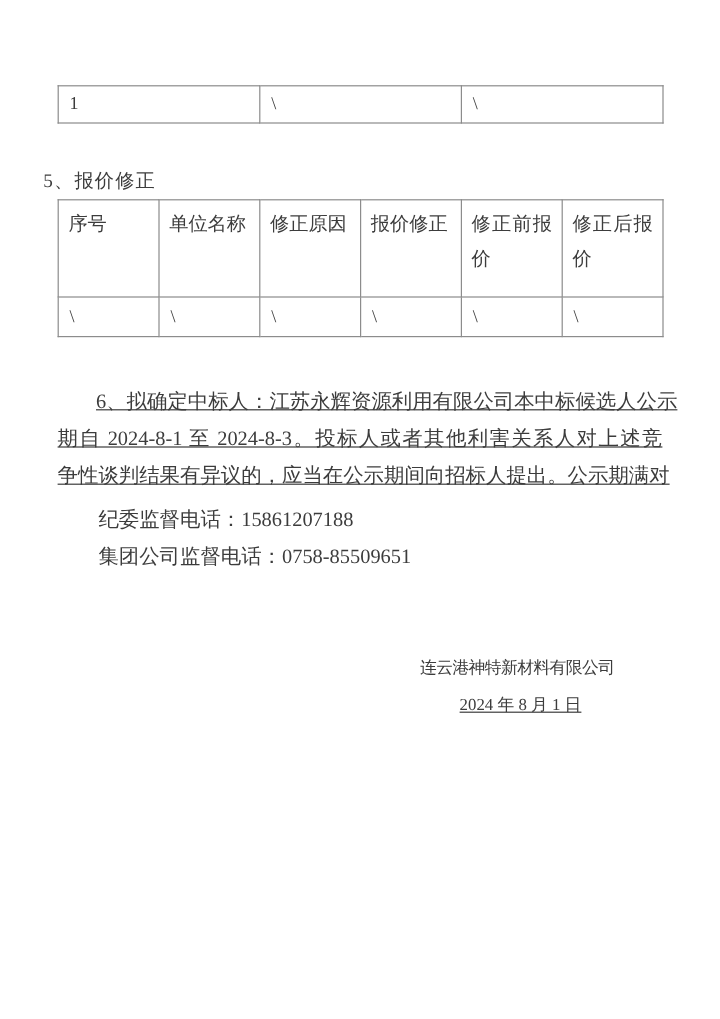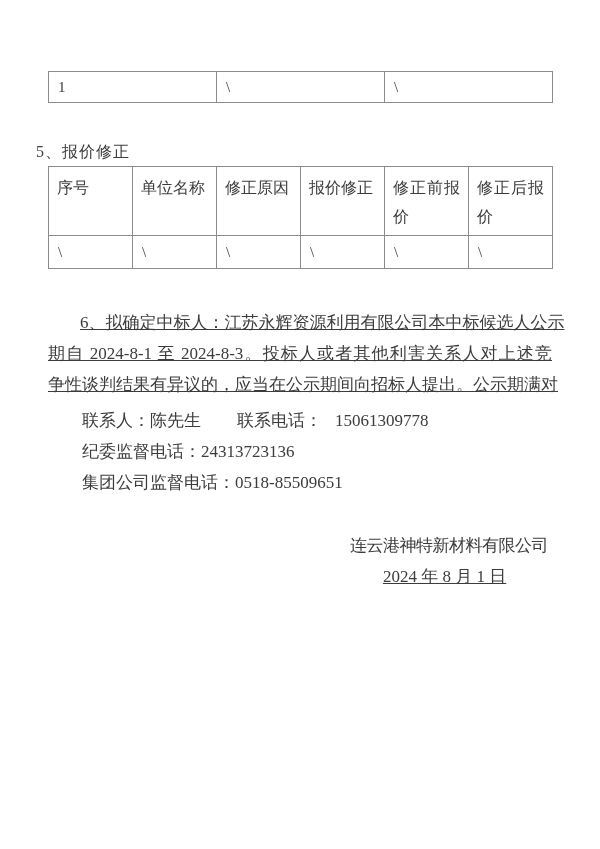--- a/index.html
+++ b/index.html
@@ -50,21 +50,21 @@
   .rev-table {
     margin-top: 4px;
   }
   .rev-table th {
     height: 63px;
     vertical-align: top;
     text-align: justify;
     text-justify: inter-character;
     font-size: 16px;
     line-height: 29px;
-    padding: 6px 8px 4px 8px;
+    padding: 6px 8px 16px 8px;
   }
   .rev-table td {
     height: 33px;
     font-size: 15px;
     vertical-align: middle;
     padding: 0 6px 0 9px;
     text-align: left;
   }
   
   .para {
@@ -92,22 +92,22 @@
   .contacts {
     margin-top: 5px;
     margin-left: 82px;
     font-size: 17px;
     line-height: 31px;
   }
   .contacts .gap-lg { margin-left: 36px; }
   .contacts .gap-sm { margin-left: 13px; }
   
   .signature {
-    margin-top: 32px;
-    font-size: 17px;
+    margin-top: 63px;
+    font-size: 14px;
     line-height: 31px;
   }
   .sig-company { margin-left: 350px; letter-spacing: -0.5px; }
   .sig-date    { margin-left: 383px; text-decoration: underline; }
 </style>
 </head>
 <body>
 
 <div class="doc">
 
@@ -145,27 +145,24 @@
   </table>
 
   <div class="para">
     <div class="para-line first">6、拟确定中标人：江苏永辉资源利用有限公司本中标候选人公示</div>
     <div class="para-line">期自 2024-8-1 至  2024-8-3。投标人或者其他利害关系人对上述竞</div>
     <div class="para-line">争性谈判结果有异议的，应当在公示期间向招标人提出。公示期满对</div>
   </div>
 
   <div class="contacts">
     <div>
-      <span>联系人：</span><span>陈先生</span><span class="gap-lg">联系电话：</span><span class="gap-sm">15061309778</span>
+      <span>纪委监督电话：</span><span>15861207188</span>
     </div>
     <div>
-      <span>纪委监督电话：</span><span>24313723136</span>
-    </div>
-    <div>
-      <span>集团公司监督电话：</span><span>0518-85509651</span>
+      <span>集团公司监督电话：</span><span>0758-85509651</span>
     </div>
   </div>
 
   <div class="signature">
     <div class="sig-company">连云港神特新材料有限公司</div>
     <div class="sig-date">2024 年 8 月 1 日</div>
   </div>
 
 </div>
 

